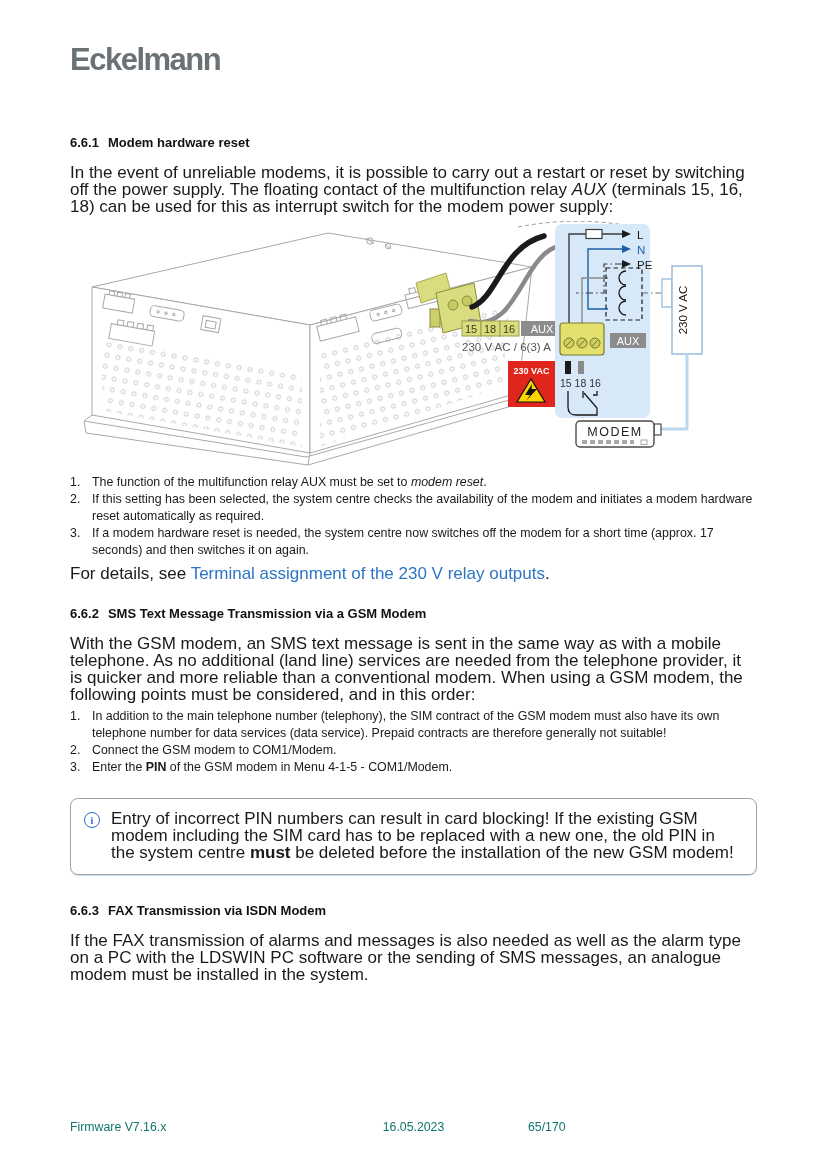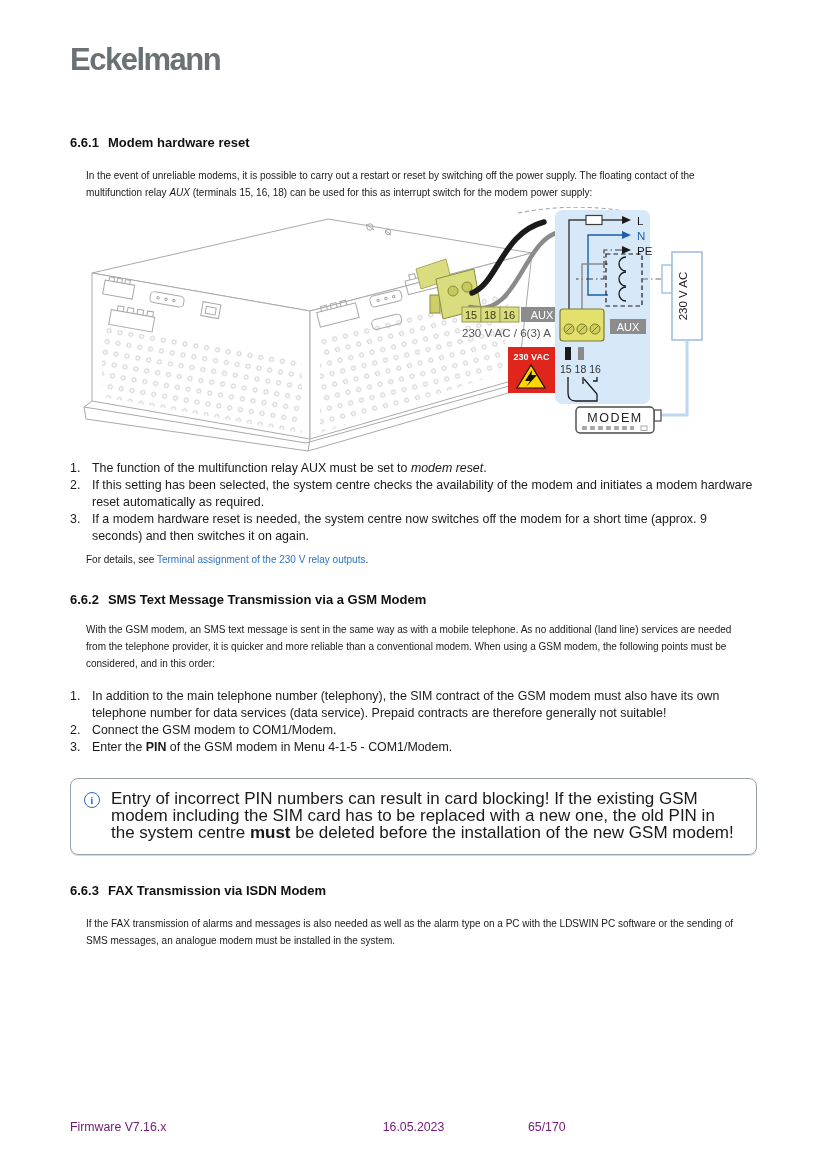--- a/index.html
+++ b/index.html
@@ -8,21 +8,21 @@
     font-family:"Liberation Sans","DejaVu Sans",sans-serif;
     color:#1a1a1a;position:relative;overflow:hidden;
   }
   .content{padding:42px 70px 0 70px;}
   .logo{
     font-size:31px;font-weight:bold;color:#6b7276;letter-spacing:-1.5px;
     line-height:36px;margin-bottom:57px;
   }
   h2{font-size:13px;font-weight:bold;color:#111;margin:0 0 13px 0;line-height:16px;}
   h2 .secnum{margin-right:9px;}
-  p{font-size:10px;line-height:17px;margin:16px;}
+  p{font-size:17px;line-height:17px;margin:0;}
   .intro{margin-bottom:0;}
   .figure-wrap{position:relative;width:690px;height:245px;margin:6px 0 8px 0;}
   ol.steps{list-style:none;margin:5px 0 0 0;padding:0;}
   ol.steps li{display:flex;font-size:12.4px;line-height:17px;}
   ol.steps .num{width:22px;flex:0 0 22px;}
   ol.steps .step-text{flex:1;}
   .details-line{margin-top:6px;}
   .link{color:#2e74c4;cursor:pointer;}
   .h-662{margin-top:24px;}
   .h-663{margin-top:28px;}
@@ -34,21 +34,21 @@
     box-shadow:0 1px 0 rgba(120,160,210,0.35);
   }
   .note-box .note-text{font-size:17px;line-height:17.2px;}
   .info-icon{
     position:absolute;left:13px;top:13px;width:14px;height:14px;border-radius:50%;
     border:1.4px solid #2b6cc4;color:#2b6cc4;font-size:10px;font-weight:bold;
     display:flex;align-items:center;justify-content:center;font-family:"Liberation Serif",serif;
   }
   .footer{
     position:absolute;left:70px;right:70px;top:1120px;
-    display:flex;font-size:12.3px;color:#701a75;
+    display:flex;font-size:12.3px;color:#0f766e;
   }
   .footer .f-left{flex:1;text-align:left;}
   .footer .f-center{flex:1;text-align:center;}
   .footer .f-right{flex:1;text-align:left;}
   svg text{font-family:"Liberation Sans","DejaVu Sans",sans-serif;}
 </style>
 </head>
 <body>
 
 <div class="content">
@@ -232,21 +232,21 @@
     <li>
         <span class="num">1.</span>
         <span class="step-text"><span>The function of the multifunction relay AUX must be set to </span><span style="font-style: italic;">modem reset</span><span>.</span></span>
       </li>
     <li>
         <span class="num">2.</span>
         <span class="step-text"><span>If this setting has been selected, the system centre checks the availability of the modem and initiates a modem hardware reset automatically as required.</span></span>
       </li>
     <li>
         <span class="num">3.</span>
-        <span class="step-text"><span>If a modem hardware reset is needed, the system centre now switches off the modem for a short time (approx. 9 seconds) and then switches it on again.</span></span>
+        <span class="step-text"><span>If a modem hardware reset is needed, the system centre now switches off the modem for a short time (approx. 17 seconds) and then switches it on again.</span></span>
       </li>
   </ol>
 
   <p class="details-line"><span>For details, see </span><span class="link">Terminal assignment of the 230 V relay outputs</span><span>.</span></p>
 
   <h2 class="h-662"><span class="secnum">6.6.2</span><span>SMS Text Message Transmission via a GSM Modem</span></h2>
 
   <p class="para-662">With the GSM modem, an SMS text message is sent in the same way as with a mobile telephone. As no additional (land line) services are needed from the telephone provider, it is quicker and more reliable than a conventional modem. When using a GSM modem, the following points must be considered, and in this order:</p>
 
   <ol class="steps steps-662">

